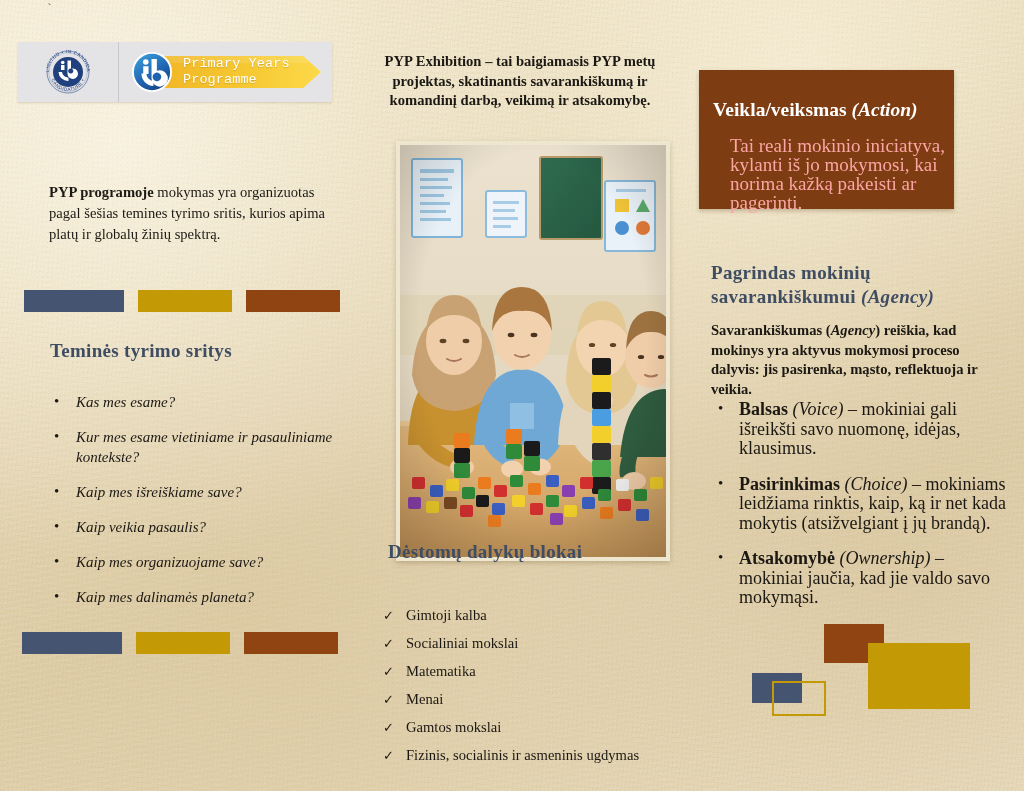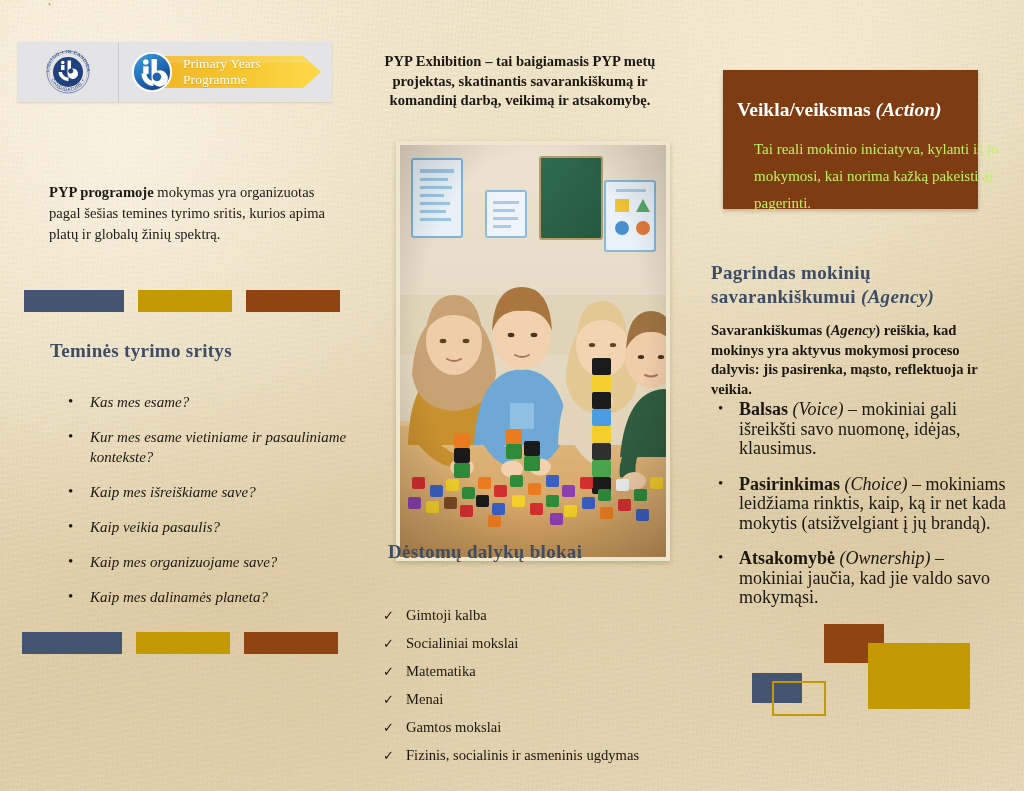--- a/index.html
+++ b/index.html
@@ -94,21 +94,21 @@
     position: absolute;
     left: 0; top: 2px;
     width: 42px; height: 42px;
     z-index: 3;
   }
   .pyp-text {
     position: absolute;
     left: 52px; top: 7px;
     z-index: 4;
     color: #ffffff;
-    font-family: Liberation Serif, serif;
+    font-family: Liberation Mono, monospace;
     font-size: 13.5px;
     line-height: 15.5px;
     font-weight: 400;
     letter-spacing: .1px;
     text-shadow: 0 1px 1px rgba(120,80,0,.25);
   }
 
   
   .col-heading {
     color: #3f4d63;
@@ -142,21 +142,21 @@
   .barset .bar.w3 { width: 94px; }
   #barset-top { left: 24px; top: 290px; }
   #barset-bottom { left: 22px; top: 632px; }
 
   .left-heading {
     position: absolute;
     left: 50px; top: 339px;
   }
   .themes-list {
     position: absolute;
-    left: 64px; top: 392px;
+    left: 50px; top: 392px;
     width: 300px;
     margin: 0; padding: 0;
     list-style: none;
   }
   .themes-list li {
     position: relative;
     padding-left: 26px;
     margin-bottom: 15px;
     font-style: italic;
     font-size: 15px;
@@ -226,38 +226,37 @@
     color: #1b1813;
   }
 
   
   .action-box {
     position: absolute;
     left: 699px; top: 70px;
     width: 255px; height: 139px;
     background: #7d3c11;
     box-shadow: 0 2px 4px rgba(90,55,20,.28);
-    margin-left: 24px;
   }
   .action-title {
     position: absolute;
     left: 14px; top: 28px;
     color: #ffffff;
     font-weight: bold;
     font-size: 19.5px;
     line-height: 24px;
   }
   .action-title i { font-style: italic; }
   .action-body {
     position: absolute;
     left: 31px; top: 66px;
     width: 258px;
-    color: #bef264;
-    font-size: 15px;
-    line-height: 27px;
+    color: #fca5a5;
+    font-size: 19px;
+    line-height: 19px;
   }
 
   .right-heading {
     position: absolute;
     left: 711px; top: 261px;
     width: 300px;
   }
   .right-heading i { font-style: italic; font-weight: bold; }
   .right-lead {
     position: absolute;

